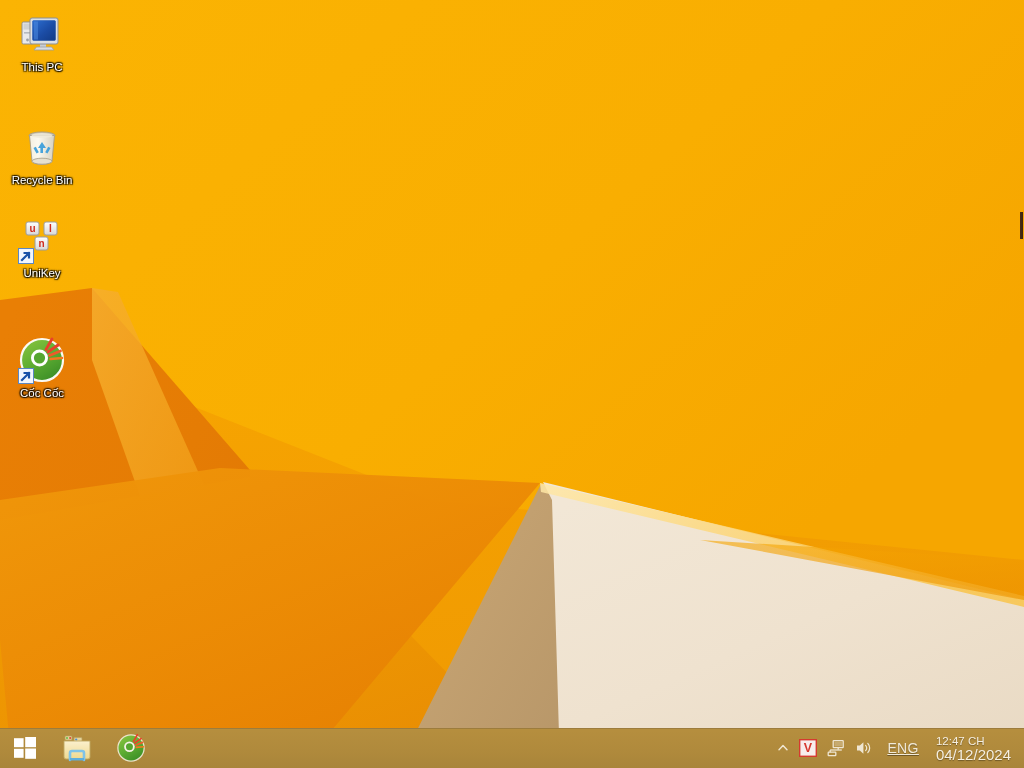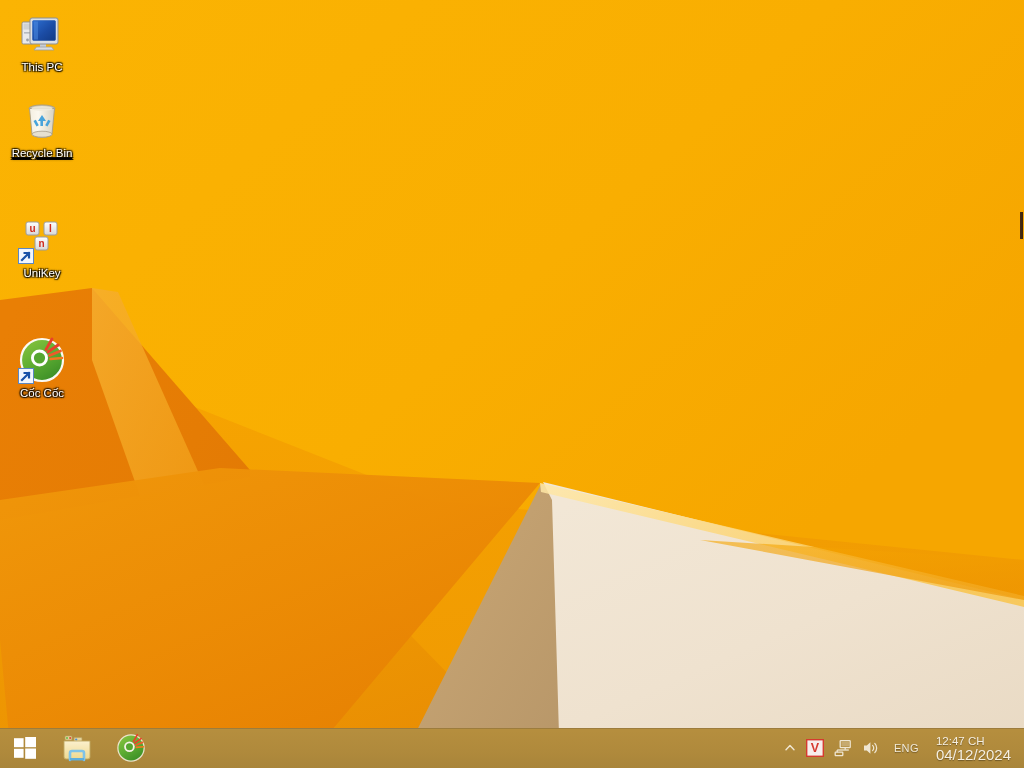--- a/index.html
+++ b/index.html
@@ -61,23 +61,24 @@
     cursor:default;
   }
   #tb-spacer { flex:1 1 auto; }
 
   #tray { display:flex; align-items:center; height:40px; padding-right:2px; }
   .tray-btn {
     height:40px; display:flex; align-items:center; justify-content:center;
     cursor:default; padding:0 5px;
   }
   #tray-lang {
-    font-size:11px; color:#f2ead8; letter-spacing:.4px;
+    font-size:14px; color:#f2ead8; letter-spacing:.4px;
     padding:0 9px; height:40px; display:flex; align-items:center; cursor:default;
     text-shadow:0 1px 1px rgba(0,0,0,.35);
+    text-decoration:underline;
   }
   #clock {
     height:40px; display:flex; flex-direction:column;
     align-items:flex-start; justify-content:center;
     padding:0 11px 0 8px; cursor:default;
     color:#f6efe0; text-shadow:0 1px 1px rgba(0,0,0,.35);
   }
   #clock .t { font-size:11.5px; line-height:14px; }
   #clock .d { font-size:15px; line-height:14px; }
 
@@ -189,21 +190,21 @@
               <stop offset="55%" stop-color="#1B4CA5"></stop>
             <stop offset="100%" stop-color="#123A84"></stop>
           </linearGradient>
           <rect x="14.5" y="10.5" width="23" height="20" rx="1" fill="url(#scr)"></rect>
           <rect x="16" y="11.5" width="4" height="18" fill="#4D8BE0" opacity="0.55"></rect>
         </svg>
       </div>
       <div class="icon-label">This PC</div>
     </div>
 
-    <div class="desk-icon" style="top:96px;text-decoration:underline;">
+    <div class="desk-icon" style="top:123px;">
       <div class="icon-art">
         <svg viewBox="0 0 48 48" width="48" height="48">
           <defs>
             <linearGradient id="binG" x1="0" y1="0" x2="1" y2="0">
               <stop offset="0%" stop-color="#F4EFE0"></stop>
               <stop offset="35%" stop-color="#FBF8EE"></stop>
               <stop offset="100%" stop-color="#D8D2C0"></stop>
             </linearGradient>
           </defs>
           <ellipse cx="24" cy="12.5" rx="13" ry="3.6" fill="#C9C3B2" stroke="#A49C88" stroke-width="0.8"></ellipse>

